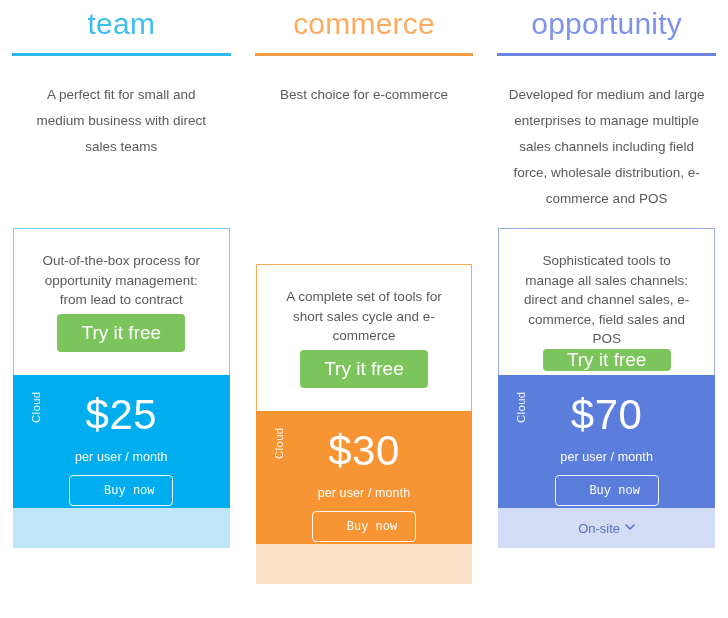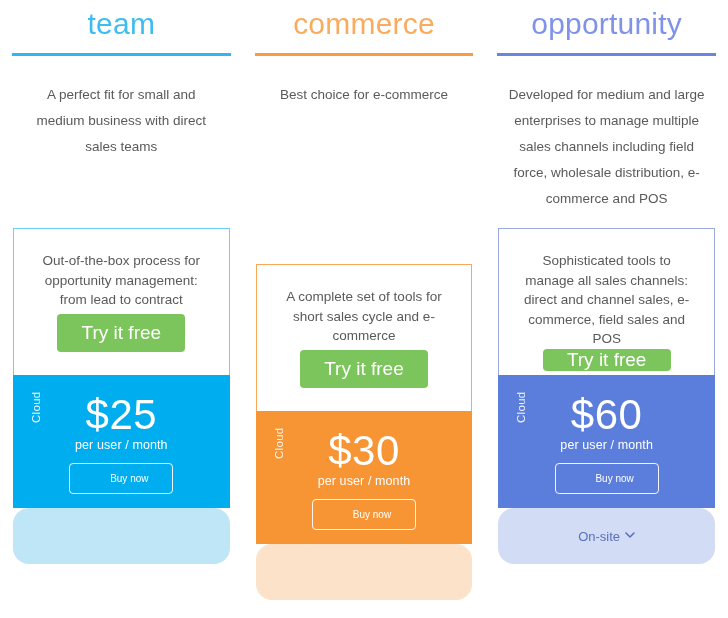--- a/index.html
+++ b/index.html
@@ -131,49 +131,48 @@
     font-size: 42px;
     font-weight: 300;
     color: #ffffff;
     line-height: 46px;
     letter-spacing: 0.5px;
   }
 
   .price-period {
     font-size: 12.5px;
     color: #ffffff;
-    margin-top: 0;
+    margin-top: 12px;
     letter-spacing: 0.1px;
   }
 
   .buy-button {
     margin-top: 11px;
     background: transparent;
     border: 1px solid rgba(255,255,255,0.92);
     border-radius: 4px;
     color: #ffffff;
-    font-size: 10px;
+    font-size: 12px;
     width: 104px;
     height: 31px;
     cursor: pointer;
-    font-family: Liberation Sans, sans-serif;
+    font-family: Liberation Mono, monospace;
     display: flex;
     align-items: center;
     justify-content: center;
     padding-left: 16px;
   }
 
   
   .plan-footer {
     margin: 0 13px;
-    height: 56px;
+    height: 40px;
     display: flex;
     align-items: center;
     justify-content: center;
-    border-radius: 16px;
   }
 
   .onsite-toggle {
     display: flex;
     align-items: center;
     gap: 5px;
     font-size: 13px;
     color: #5a6fbe;
     cursor: pointer;
     background: none;
@@ -242,21 +241,21 @@
       <div class="plan-title" style="color: rgb(127, 147, 232);">opportunity</div>
       <div class="plan-rule" style="background: rgb(107, 133, 222);"></div>
       <div class="plan-tagline">Developed for medium and large enterprises to manage multiple sales channels including field force, wholesale distribution, e-commerce and POS</div>
     </div>
     <div class="plan-card" style="border-color: rgb(154, 168, 227);">
       <div class="card-desc">Sophisticated tools to manage all sales channels: direct and channel sales, e-commerce, field sales and POS</div>
       <button class="try-button" style="background: rgb(124, 196, 92); color: rgb(255, 255, 255);">Try it free</button>
     </div>
     <div class="price-block" style="background: rgb(91, 125, 219);">
       <div class="cloud-label">Cloud</div>
-      <div class="price-amount">$60</div>
+      <div class="price-amount">$70</div>
       <div class="price-period">per user / month</div>
       <button class="buy-button">Buy now</button>
     </div>
     <div class="plan-footer" style="background: rgb(211, 220, 245);">
       <button class="onsite-toggle" style="color: rgb(90, 111, 190);">
         <span>On-site</span>
         <span class="chevron">
           <svg width="10" height="10" viewBox="0 0 10 10" aria-hidden="true">
             <path d="M1 3 L5 7 L9 3" fill="none" stroke="#5a6fbe" stroke-width="1.6" stroke-linecap="round" stroke-linejoin="round"></path>
           </svg>

